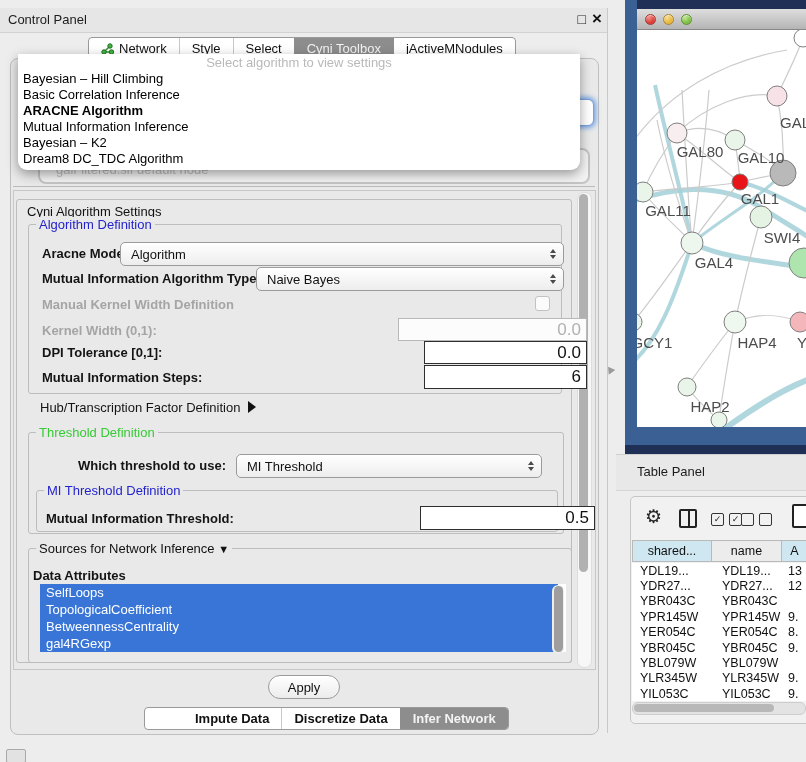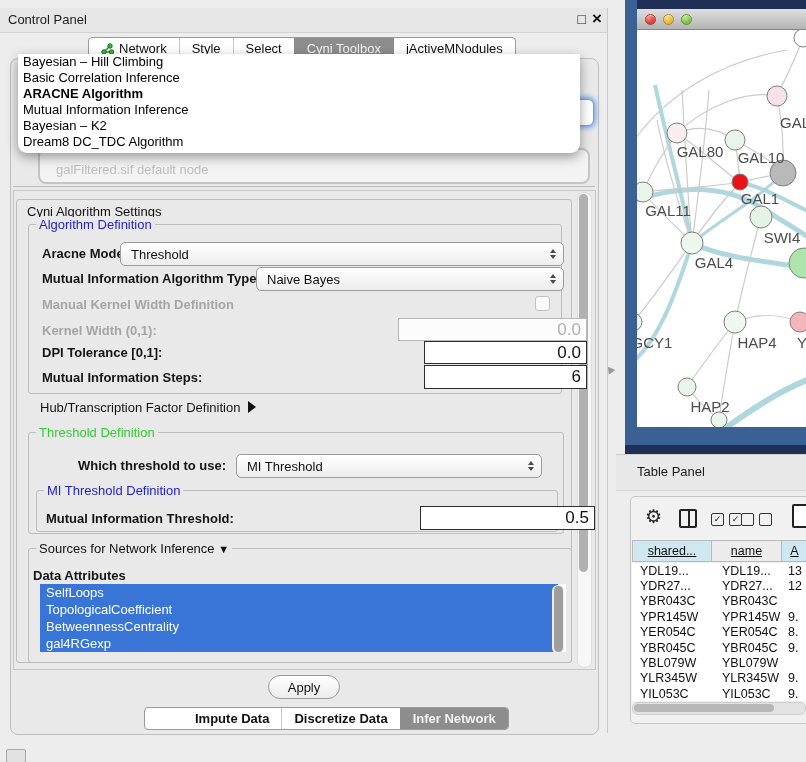--- a/index.html
+++ b/index.html
@@ -96,21 +96,21 @@
   .tp-title{position:absolute;left:21px;top:9px;font-size:13px;color:#1c1c1c;}
   .tp-container{left:630px;top:496px;width:200px;height:226px;background:#f1f1f1;border:1px solid #c6c6c6;border-radius:5px;}
   .tp-toolbar-icon{position:absolute;color:#262626;}
   .gear{left:645px;top:505px;font-size:19px;}
   .colicon{left:679px;top:509px;width:14px;height:15px;border:2px solid #222;border-radius:2px;}
   .colicon::after{content:"";position:absolute;left:50%;top:0;width:2px;height:100%;background:#222;}
   .cbpair{display:flex;gap:5px;}
   .cb{width:11px;height:11px;border:1.5px solid #333;border-radius:2px;font-size:9px;line-height:10px;text-align:center;color:#222;font-weight:bold;}
   .docicon{left:792px;top:504px;width:16px;height:20px;border:2px solid #222;border-radius:2px;background:#fff;}
   .tp-header{display:flex;position:absolute;left:632px;top:540px;height:22px;font-size:12.5px;}
-  .tp-hcell{display:flex;align-items:center;justify-content:center;border:1px solid #b9b9b9;border-left:none;box-sizing:border-box;text-decoration:underline;}
+  .tp-hcell{display:flex;align-items:center;justify-content:center;border:1px solid #b9b9b9;border-left:none;box-sizing:border-box;}
   .tp-hcell:first-child{border-left:1px solid #b9b9b9;}
   .hc-blue{background:#cfe7f0;}
   .hc-gray{background:#ececec;}
   .tp-rows{left:632px;top:563px;width:174px;height:138px;overflow:hidden;background:#fff;}
   .tp-row{display:flex;height:15.4px;font-size:12.5px;align-items:center;}
   .tp-cell{overflow:hidden;white-space:nowrap;}
   .c1{width:80px;padding-left:8px;box-sizing:border-box;}
   .c2{width:70px;padding-left:10px;box-sizing:border-box;}
   .c3{width:24px;padding-left:6px;box-sizing:border-box;}
   .hscroll-track{left:632px;top:702px;width:172px;height:11px;background:#e3e3e3;border:1px solid #cdcdcd;border-radius:6px;}
@@ -165,21 +165,21 @@
   <div class="abs vscroll-thumb"></div>
 
   <div class="abs groupbox" style="left:16px;top:199px;width:554px;height:462px;"></div>
   <div class="abs grouplabel" style="left:24px;top:192px;margin-top:12px;">Cyni Algorithm Settings</div>
 
   <div class="abs groupbox" style="left:28px;top:224px;width:532px;height:168px;"></div>
   <div class="abs grouplabel lbl-blue" style="left:36px;top:217px;">Algorithm Definition</div>
 
   <div class="abs flabel" style="left:42px;top:246px;">Aracne Mode:</div>
   <div class="abs combo" style="left:120px;top:242px;width:432px;height:22px;">
-    <span>Threshold</span>
+    <span>Algorithm</span>
     <span class="stepper">
         <i class="up"></i>
         <i class="dn"></i>
       </span>
   </div>
 
   <div class="abs flabel" style="left:42px;top:271px;">Mutual Information Algorithm Type:</div>
   <div class="abs combo" style="left:256px;top:267px;width:296px;height:22px;">
     <span>Naive Bayes</span>
     <span class="stepper">
@@ -247,20 +247,21 @@
       </div>
     <div class="tab" style="font-weight:bold;">
         <span>Discretize Data</span>
       </div>
     <div class="tab selected" style="font-weight:bold;">
         <span>Infer Network</span>
       </div>
   </div>
 
   <div class="abs popup">
+    <div class="popup-placeholder">Select algorithm to view settings</div>
     <div>
         <div class="popup-item"><span>Bayesian – Hill Climbing</span></div>
         <div class="popup-item"><span>Basic Correlation Inference</span></div>
         <div class="popup-item bold"><span>ARACNE Algorithm</span></div>
         <div class="popup-item"><span>Mutual Information Inference</span></div>
         <div class="popup-item"><span>Bayesian – K2</span></div>
         <div class="popup-item"><span>Dream8 DC_TDC Algorithm</span></div>
       </div>
   </div>
 

